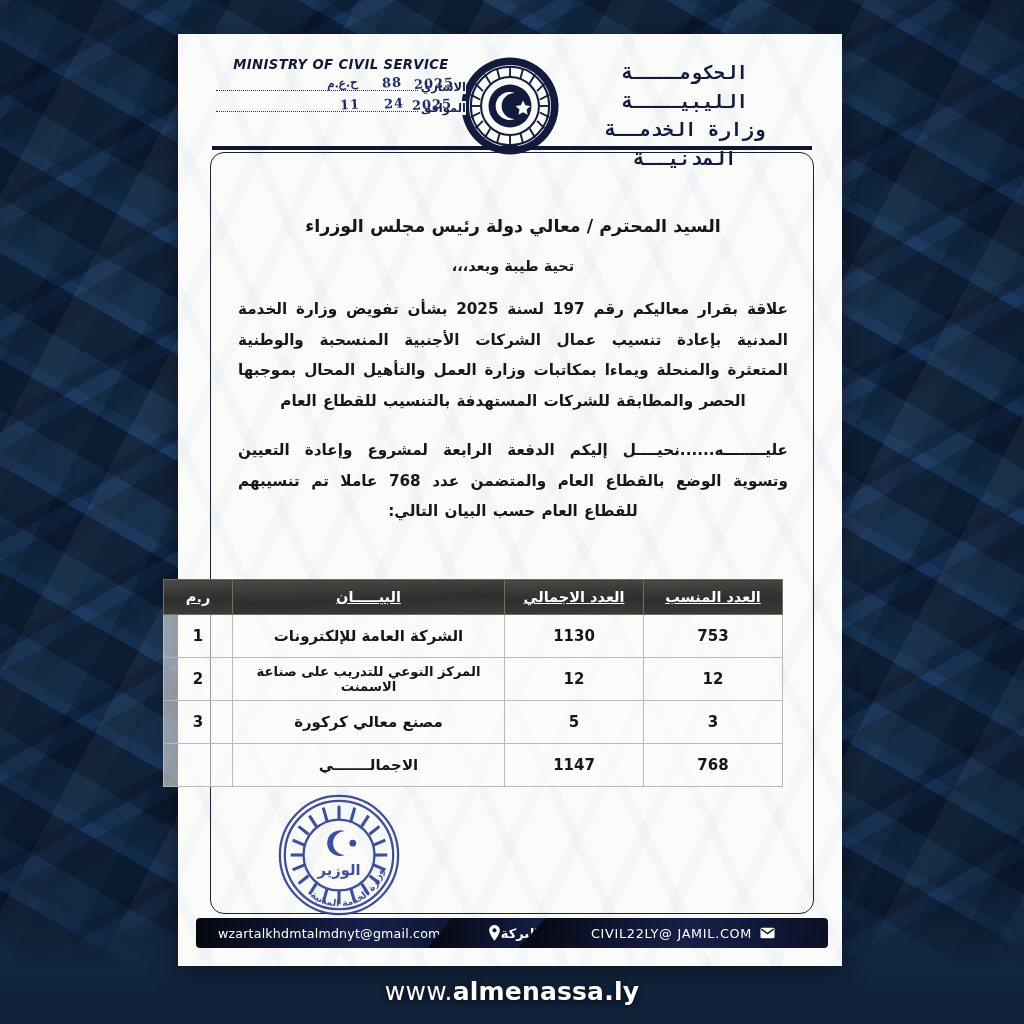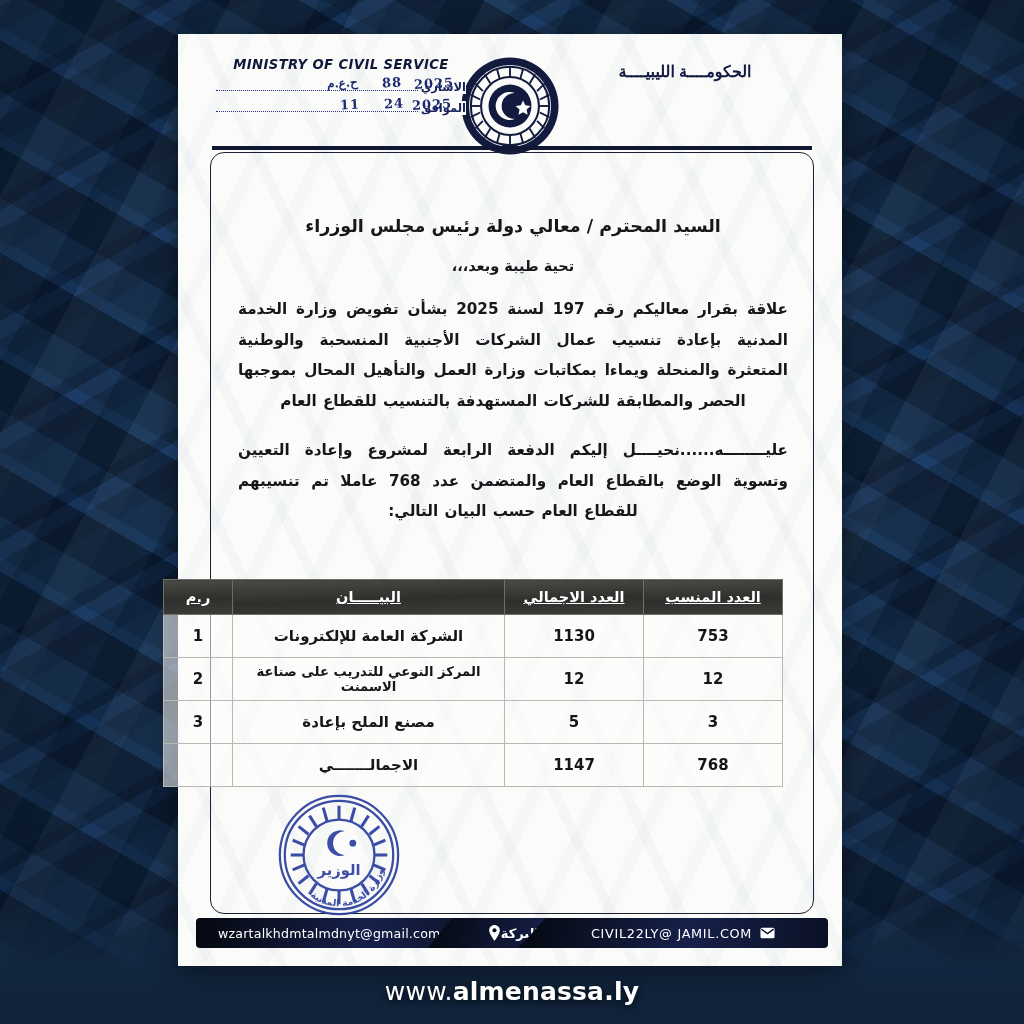--- a/index.html
+++ b/index.html
@@ -165,23 +165,23 @@
     position: absolute;
     right: 32px;
     top: 26px;
     width: 250px;
     text-align: center;
     direction: rtl;
     color: #121a42;
   }
   .lh-right .r1,
   .lh-right .r2 {
-    font-family: Liberation Serif, serif;
-    font-weight: bold;
-    font-size: 16px;
+    font-family: Liberation Mono, monospace;
+    font-weight: bold;
+    font-size: 19px;
     line-height: 1.5;
     letter-spacing: 0px;
   }
 
   
   .emblem {
     position: absolute;
     left: 50%;
     margin-left: -56px;
     top: 16px;
@@ -444,20 +444,21 @@
           </g>
           <circle cx="60" cy="60" r="23" fill="#121a3e"></circle>
 
           <path d="M65 46 a15 15 0 1 0 0 28 a12 12 0 1 1 0 -28 z" fill="#ffffff"></path>
           <path d="M74 54 l2.4 5.2 5.6 .7 -4.2 3.9 1.1 5.6 -4.9 -2.8 -4.9 2.8 1.1 -5.6 -4.2 -3.9 5.6 -.7 z" fill="#ffffff"></path>
         </svg>
       </div>
 
       <div class="lh-right">
         <div class="r1">الحكومــــة الليبيــــة</div>
+        <div class="r2">وزارة الخدمــة المدنيــة</div>
       </div>
 
       <div class="lh-rule"></div>
     </div>
 
     <div class="frame"></div>
 
     <div class="body-area">
       <div class="salutation">السيد المحترم / معالي دولة رئيس مجلس الوزراء</div>
       <div class="greeting">تحية طيبة وبعد،،،</div>
@@ -484,21 +485,21 @@
           </tr>
           <tr>
             <td class="c-assg">12</td>
             <td class="c-total">12</td>
             <td class="c-desc" style="font-size:13.2px;">المركز النوعي للتدريب على صناعة الاسمنت</td>
             <td class="c-num">2</td>
           </tr>
           <tr>
             <td class="c-assg">3</td>
             <td class="c-total">5</td>
-            <td class="c-desc">مصنع الملح بإعادة</td>
+            <td class="c-desc">مصنع معالي كركورة</td>
             <td class="c-num">3</td>
           </tr>
           <tr class="total-row">
             <td class="c-assg">768</td>
             <td class="c-total">1147</td>
             <td class="c-desc">الاجمالـــــــي</td>
             <td class="c-num blank-cell"></td>
           </tr>
         </tbody>
       </table>

